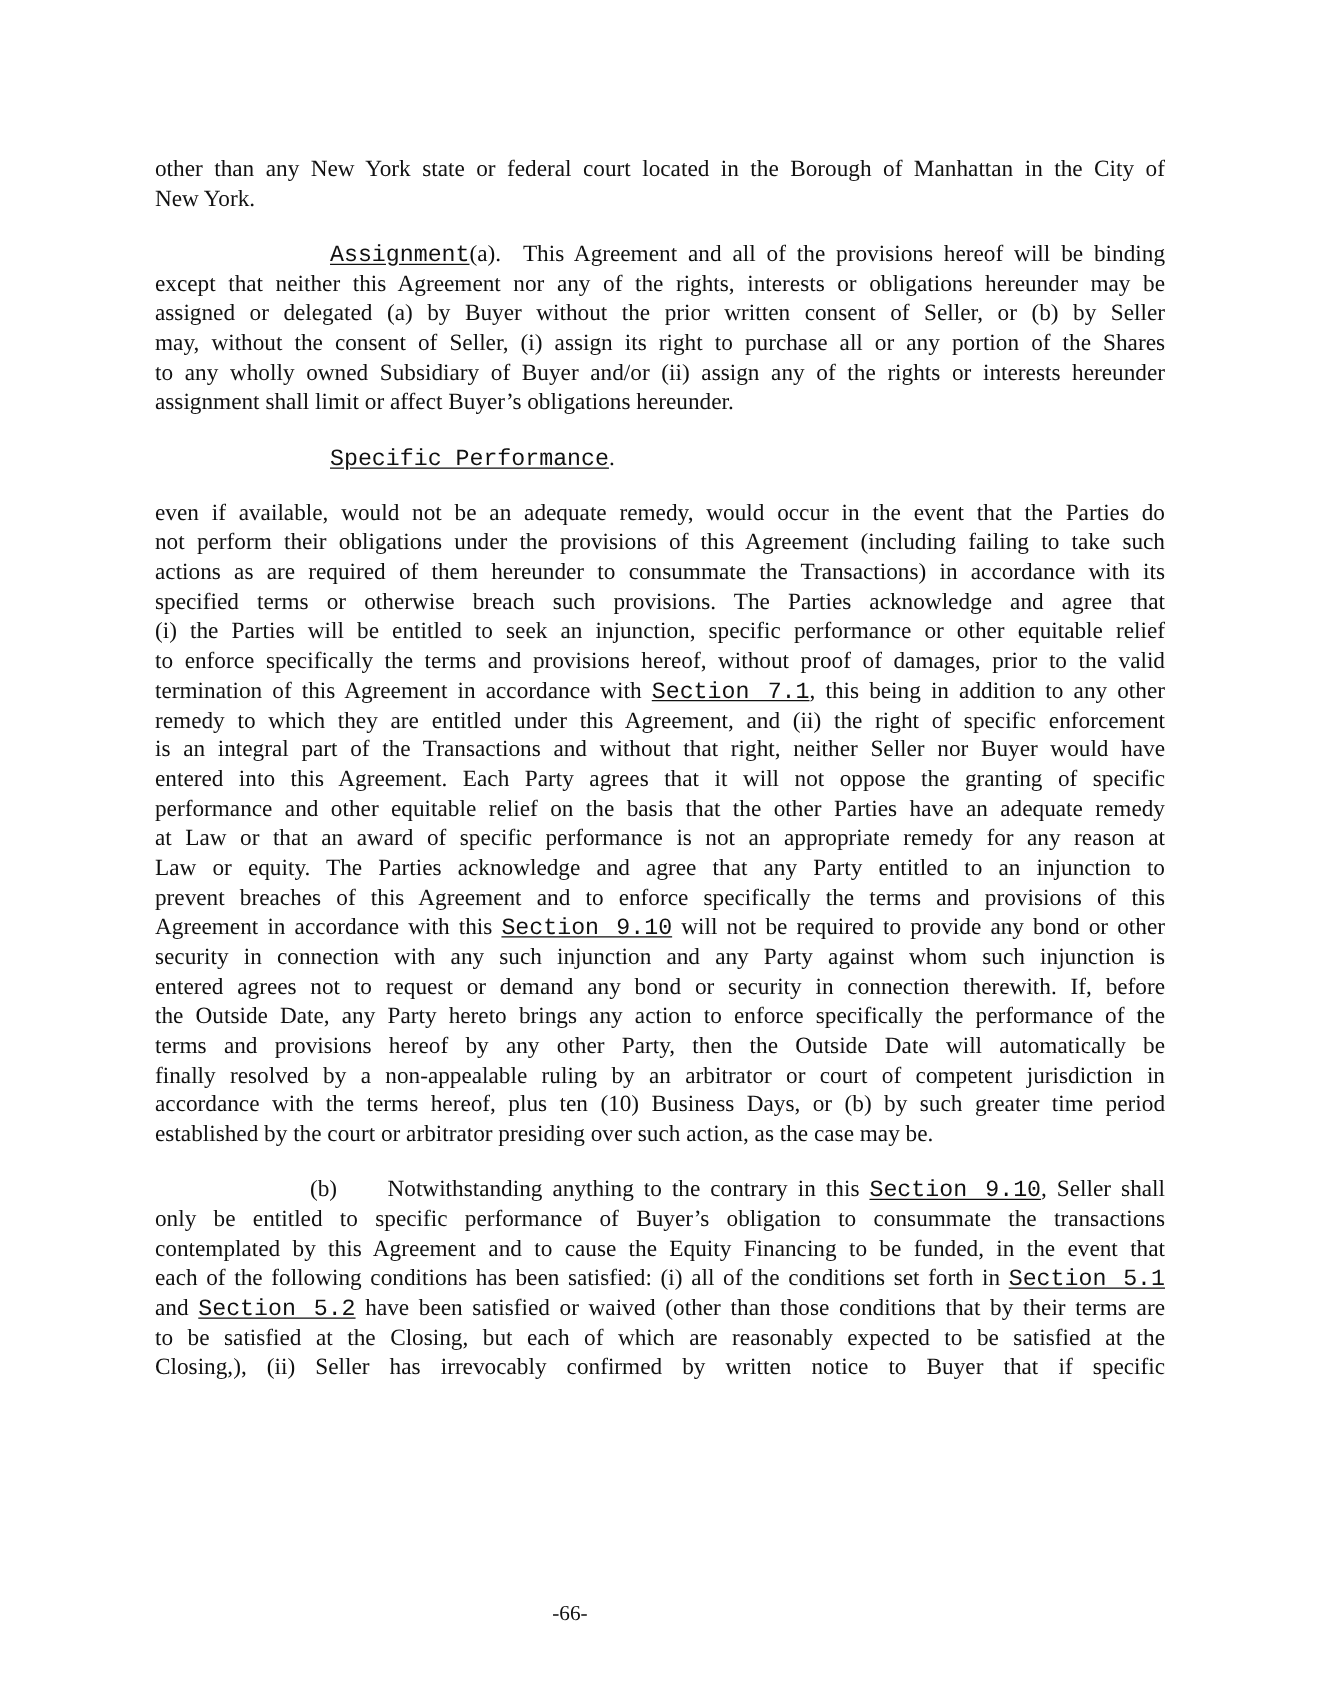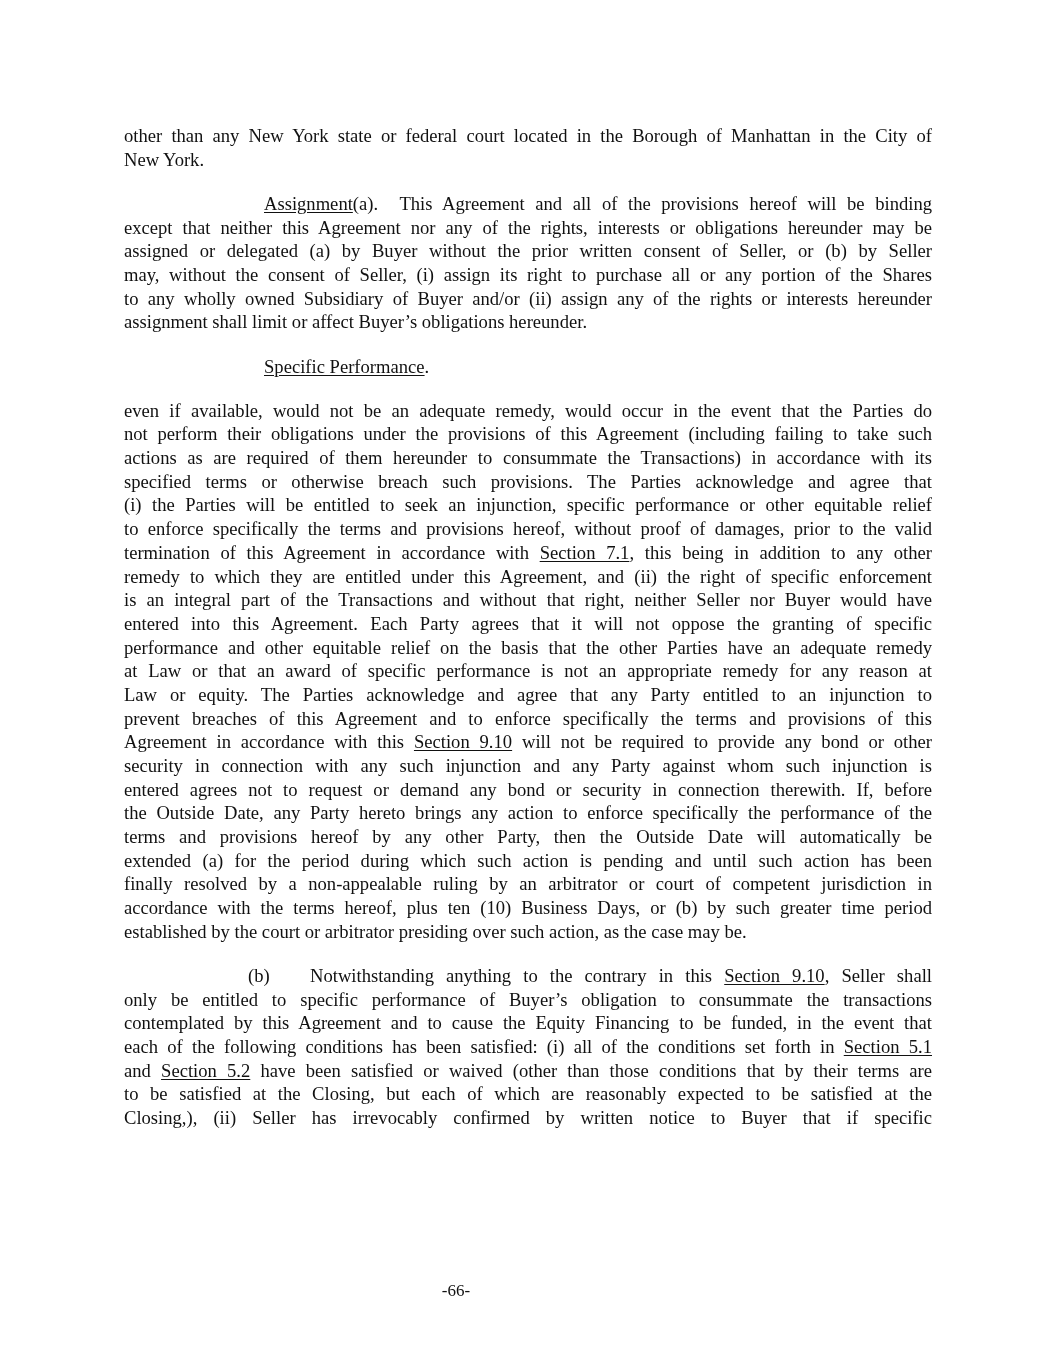--- a/index.html
+++ b/index.html
@@ -4,21 +4,21 @@
 <style>
   html, body { margin:0; padding:0; background:#ffffff; }
   body { width:1055px; height:1365px; position:relative; overflow:hidden;
          font-family:"Liberation Serif", serif; color:#111; }
   .page { position:absolute; left:124px; top:124px; width:808px; }
   .line { display:block; font-size:18.6px; line-height:23.7px; height:23.7px;
           text-align:justify; text-align-last:justify; white-space:nowrap; }
   .line.last { text-align-last:left; }
   .line.jl { text-align:center; text-align-last:left; }
   .para { margin-bottom:20.5px; }
-  .u { text-decoration:underline; text-underline-offset:2px; }
+  .u { text-decoration:underline; text-underline-offset:2px;font-family:Liberation Mono, monospace; }
   .ind-heading { padding-left:140px; }
   .ind-sub { padding-left:124px; }
   .sub-label { display:inline-block; width:62px; }
   .footer { position:absolute; top:1281px; left:0; width:912px; text-align:center;
             font-size:17px; }
 </style>
 </head>
 <body>
 
 <div class="page">
@@ -54,21 +54,20 @@
     <span class="line">entered into this Agreement.  Each Party agrees that it will not oppose the granting of specific</span>
     <span class="line">performance and other equitable relief on the basis that the other Parties have an adequate remedy</span>
     <span class="line">at Law or that an award of specific performance is not an appropriate remedy for any reason at</span>
     <span class="line">Law or equity.  The Parties acknowledge and agree that any Party entitled to an injunction to</span>
     <span class="line">prevent breaches of this Agreement and to enforce specifically the terms and provisions of this</span>
     <span class="line"><span>Agreement in accordance with this</span> <span class="u">Section 9.10</span> <span>will not be required to provide any bond or other</span></span>
     <span class="line">security in connection with any such injunction and any Party against whom such injunction is</span>
     <span class="line">entered agrees not to request or demand any bond or security in connection therewith.  If, before</span>
     <span class="line">the Outside Date, any Party hereto brings any action to enforce specifically the performance of the</span>
     <span class="line">terms and provisions hereof by any other Party, then the Outside Date will automatically be</span>
-    <span class="line">extended (a) for the period during which such action is pending and until such action has been</span>
     <span class="line">finally resolved by a non-appealable ruling by an arbitrator or court of competent jurisdiction in</span>
     <span class="line">accordance with the terms hereof, plus ten (10) Business Days, or (b) by such greater time period</span>
     <span class="line last">established by the court or arbitrator presiding over such action, as the case may be.</span>
   </div>
 
   <div class="para">
     <span class="line ind-sub"><span class="sub-label">(b)</span><span>Notwithstanding anything to the contrary in this</span> <span class="u">Section 9.10</span><span>, Seller shall</span></span>
     <span class="line">only be entitled to specific performance of Buyer’s obligation to consummate the transactions</span>
     <span class="line">contemplated by this Agreement and to cause the Equity Financing to be funded, in the event that</span>
     <span class="line"><span>each of the following conditions has been satisfied: (i) all of the conditions set forth in</span> <span class="u">Section 5.1</span></span>

